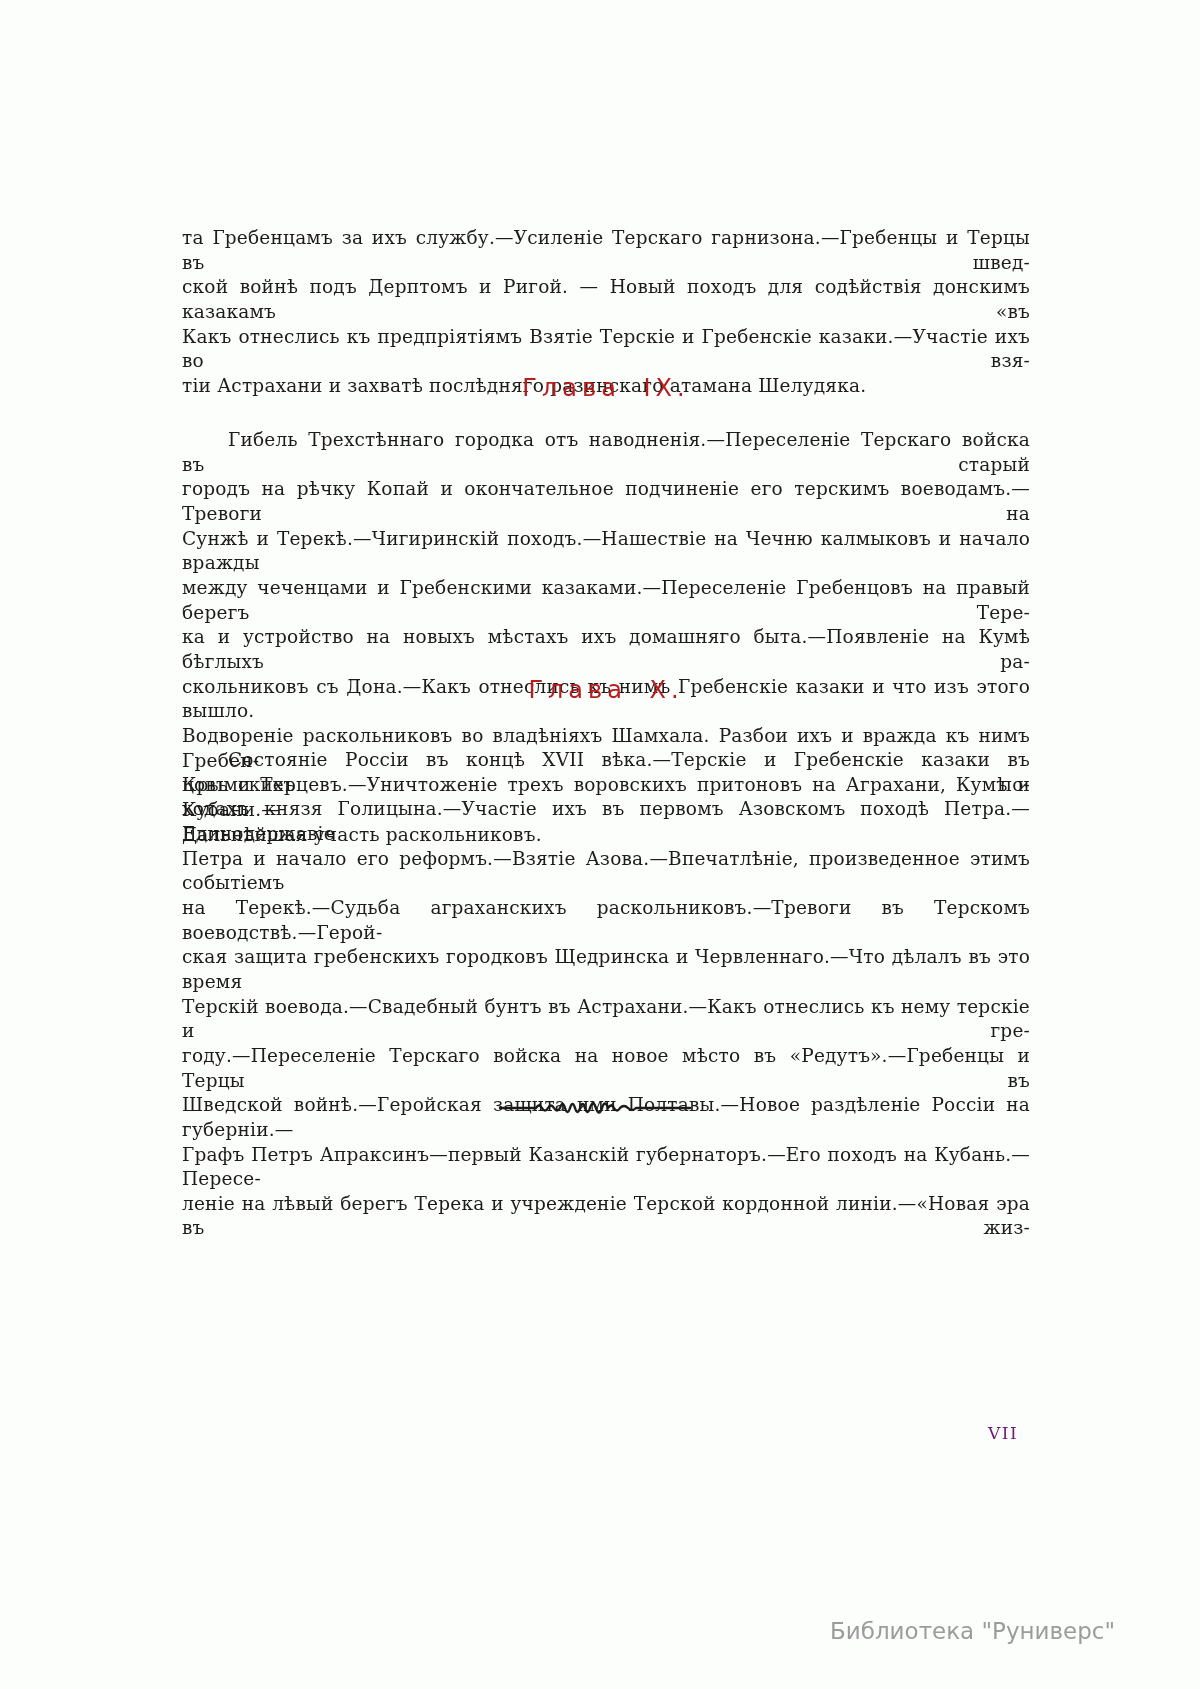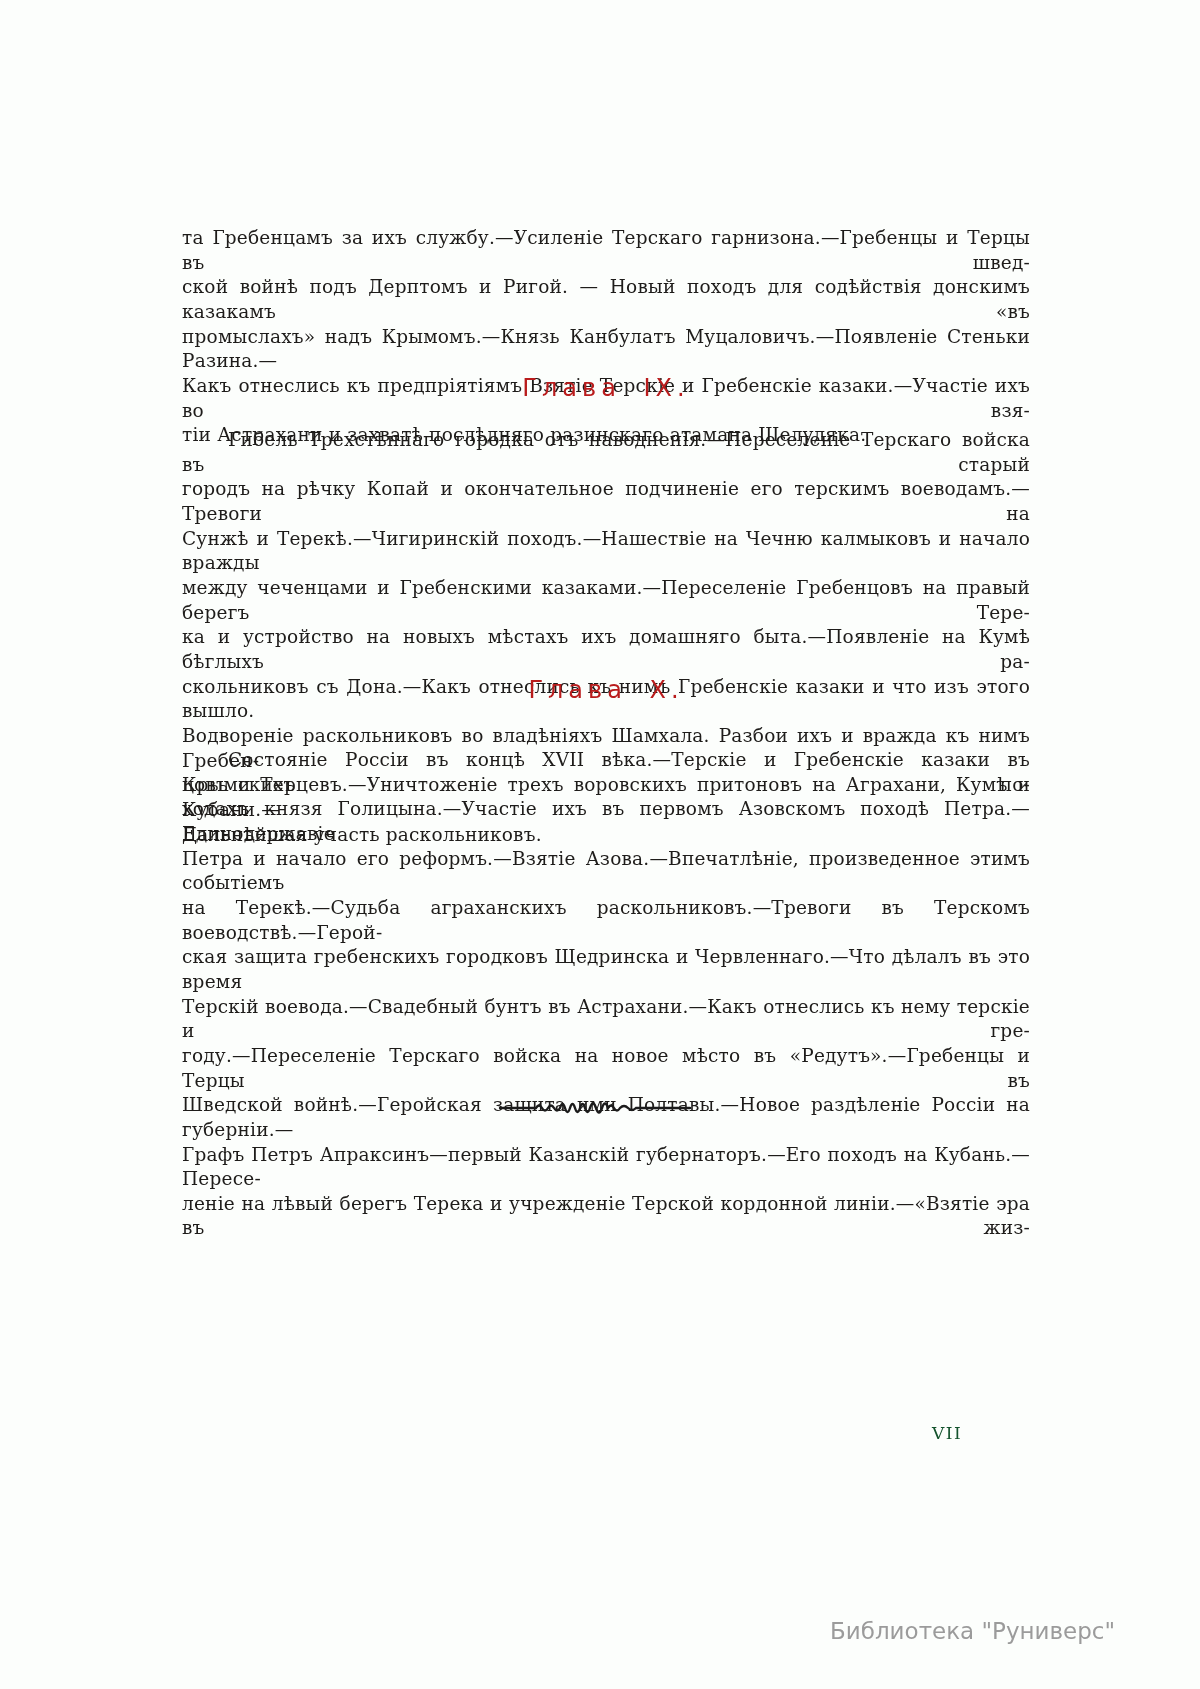--- a/index.html
+++ b/index.html
@@ -37,43 +37,42 @@
     word-spacing: 10px;
     color: #b91c1c;
   }
   .divider {
     position: absolute;
     top: 1100px; left: 498px;
     width: 194px; height: 16px;
   }
   .page-number {
     position: absolute;
-    top: 1423px; left: 932px;
+    top: 1423px; left: 988px;
     font-family: "DejaVu Serif", serif;
     font-size: 17px;
     letter-spacing: 1.5px;
-    color: #14532d;
+    color: #701a75;
   }
   .watermark {
     position: absolute;
     top: 1618px; left: 830px;
     font-family: "DejaVu Sans", sans-serif;
     font-size: 23px;
     color: #9b9b9b;
   }
 </style>
 </head>
 <body>
 
 <div class="sheet">
 
   <div class="textblock" style="top:226px;">
     <div class="pline">та Гребенцамъ за ихъ службу.—Усиленіе Терскаго гарнизона.—Гребенцы и Терцы въ швед-</div>
     <div class="pline">ской войнѣ подъ Дерптомъ и Ригой. — Новый походъ для содѣйствія донскимъ казакамъ «въ</div>
-    <div class="pline">промыслахъ» надъ Крымомъ.—Князь Канбулатъ Муцаловичъ.—Появленіе Стеньки Разина.—</div>
     <div class="pline">Какъ отнеслись къ предпріятіямъ Взятіе Терскіе и Гребенскіе казаки.—Участіе ихъ во взя-</div>
     <div class="pline pline-last">тіи Астрахани и захватѣ послѣдняго разинскаго атамана Шелудяка.</div>
   </div>
 
   <div class="chapter-heading" style="top:374px;">Глава IX.</div>
 
   <div class="textblock" style="top:428px;">
     <div class="pline pline-indent">Гибель Трехстѣннаго городка отъ наводненія.—Переселеніе Терскаго войска въ старый</div>
     <div class="pline">городъ на рѣчку Копай и окончательное подчиненіе его терскимъ воеводамъ.—Тревоги на</div>
     <div class="pline">Сунжѣ и Терекѣ.—Чигиринскій походъ.—Нашествіе на Чечню калмыковъ и начало вражды</div>
@@ -90,21 +89,21 @@
   <div class="textblock" style="top:734px;margin-top:14px;">
     <div class="pline pline-indent">Состояніе Россіи въ концѣ XVII вѣка.—Терскіе и Гребенскіе казаки въ Крымскихъ по-</div>
     <div class="pline">ходахъ князя Голицына.—Участіе ихъ въ первомъ Азовскомъ походѣ Петра.—Единодержавіе</div>
     <div class="pline">Петра и начало его реформъ.—Взятіе Азова.—Впечатлѣніе, произведенное этимъ событіемъ</div>
     <div class="pline">на Терекѣ.—Судьба аграханскихъ раскольниковъ.—Тревоги въ Терскомъ воеводствѣ.—Герой-</div>
     <div class="pline">ская защита гребенскихъ городковъ Щедринска и Червленнаго.—Что дѣлалъ въ это время</div>
     <div class="pline">Терскій воевода.—Свадебный бунтъ въ Астрахани.—Какъ отнеслись къ нему терскіе и гре-</div>
     <div class="pline">году.—Переселеніе Терскаго войска на новое мѣсто въ «Редутъ».—Гребенцы и Терцы въ</div>
     <div class="pline">Шведской войнѣ.—Геройская защита ими Полтавы.—Новое раздѣленіе Россіи на губерніи.—</div>
     <div class="pline">Графъ Петръ Апраксинъ—первый Казанскій губернаторъ.—Его походъ на Кубань.—Пересе-</div>
-    <div class="pline">леніе на лѣвый берегъ Терека и учрежденіе Терской кордонной линіи.—«Взятіе эра въ жиз-</div>
+    <div class="pline">леніе на лѣвый берегъ Терека и учрежденіе Терской кордонной линіи.—«Новая эра въ жиз-</div>
   </div>
 
   <div class="divider">
     <svg width="194" height="16" viewBox="0 0 194 16" xmlns="http://www.w3.org/2000/svg">
       <path d="M2 8 L38 8
                q3 -5 6 0 q3 5 6 0 q3 -5 6 0 q3 5 6 0
                q2.5 -8 5 0 q2.5 8 5 0 q2.5 -8 5 0 q2.5 8 5 0 q2.5 -8 5 0 q2.5 8 5 0
                q3 -9 6 0 q3 9 6 0 q3 -9 6 0
                q3 -5 6 0 q3 5 6 0 q4 -4 8 0 q4 4 8 0
                L192 8" fill="none" stroke="#1b1b1b" stroke-width="2.4" stroke-linecap="round"></path>

